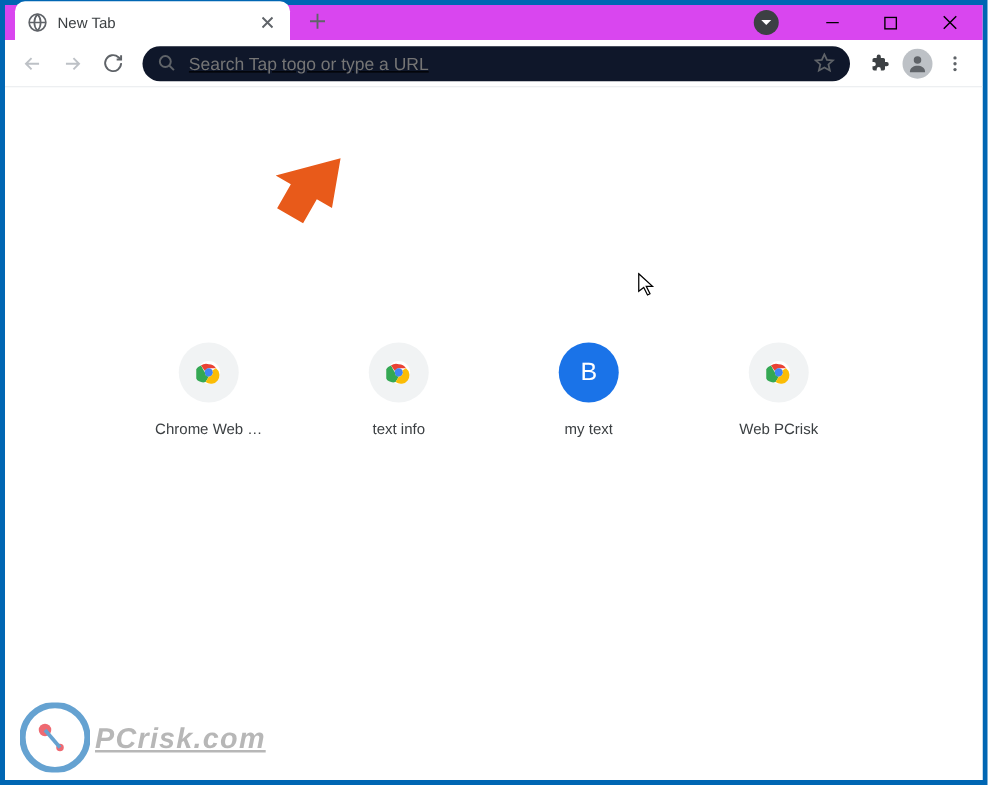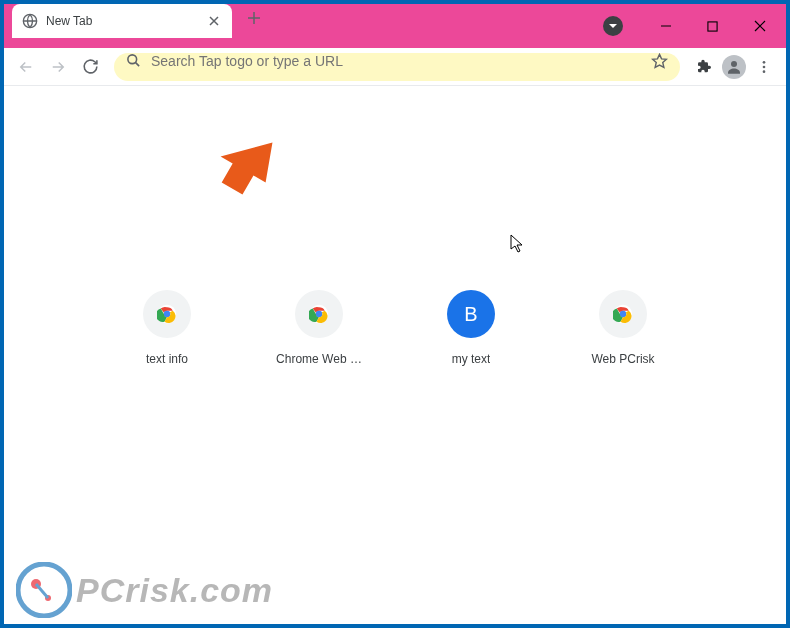--- a/index.html
+++ b/index.html
@@ -1,34 +1,34 @@
 <!DOCTYPE html>
 <html><head>
 <meta charset="utf-8">
 <style>
 * { margin: 0; padding: 0; box-sizing: border-box; font-family: 'Segoe UI', Arial, sans-serif; }
 body { width: 790px; height: 628px; background: #0066b3; overflow: hidden; position: relative; }
 .window { position: absolute; top: 4px; left: 4px; right: 4px; bottom: 4px; background: #fff; display: flex; flex-direction: column; }
 
 
-.titlebar { height: 44px; background: #ec4899; display: flex; align-items: flex-start; }
+.titlebar { height: 28px; background: #d946ef; display: flex; align-items: center; }
 .tab { background: #fff; height: 34px; margin-left: 8px; border-radius: 8px 8px 0 0; display: flex; align-items: center; padding: 0 10px; min-width: 220px; position: relative; }
 .tab-favicon { width: 16px; height: 16px; margin-right: 8px; color: #5f6368; }
 .tab-title { font-size: 12px; color: #3c4043; flex: 1; }
 .tab-close { width: 16px; height: 16px; color: #5f6368; cursor: pointer; display: flex; align-items: center; justify-content: center; }
 .newtab-btn { width: 28px; height: 28px; margin-left: 8px; margin-bottom: 3px; border-radius: 50%; display: flex; align-items: center; justify-content: center; color: #5f6368; cursor: pointer; }
 .win-controls { margin-left: auto; display: flex; align-items: center; height: 100%; padding-right: 4px; gap: 2px; }
 .ext-badge { width: 20px; height: 20px; border-radius: 50%; background: #3c4043; display: flex; align-items: center; justify-content: center; margin-right: 18px; }
 .win-btn { width: 45px; height: 32px; display: flex; align-items: center; justify-content: center; color: #000; cursor: pointer; }
 
 
 .toolbar { height: 38px; background: #fff; border-bottom: 1px solid #e8eaed; display: flex; align-items: center; padding: 0 8px; gap: 4px; }
 .nav-btn { width: 28px; height: 28px; border-radius: 50%; display: flex; align-items: center; justify-content: center; color: #5f6368; }
 .nav-btn.disabled { color: #bdc1c6; }
-.omnibox { flex: 1; height: 28px; background: #fef9c3; border-radius: 14px; display: flex; align-items: flex-start; padding: 0 12px; margin: 0 6px; }
+.omnibox { flex: 1; height: 28px; background: #0f172a; border-radius: 14px; display: flex; align-items: center; padding: 0 12px; margin: 0 6px; text-decoration: underline; }
 .omnibox-search-icon { color: #5f6368; margin-right: 10px; }
 .omnibox-input { flex: 1; border: none; background: transparent; outline: none; font-size: 14px; color: #80868b; }
 .omnibox-star { color: #5f6368; }
 .toolbar-right { display: flex; align-items: center; gap: 10px; padding: 0 6px; }
 .profile-avatar { width: 24px; height: 24px; border-radius: 50%; background: #bdc1c6; display: flex; align-items: center; justify-content: center; }
 
 
 .content { flex: 1; background: #fff; position: relative; }
 .shortcuts { position: absolute; top: 204px; left: 50%; transform: translateX(-50%); display: flex; gap: 72px; }
 .shortcut { display: flex; flex-direction: column; align-items: center; width: 80px; cursor: pointer; }
@@ -39,21 +39,21 @@
 
 
 .arrow-ptr { position: absolute; top: 48px; left: 212px; pointer-events: none; }
 
 
 .cursor-ptr { position: absolute; top: 148px; left: 506px; pointer-events: none; }
 
 
 .watermark { position: absolute; bottom: 6px; left: 12px; display: flex; align-items: center; opacity: 0.6; gap: 4px; }
 .watermark-logo { position: relative; width: 56px; height: 56px; }
-.watermark-text { font-size: 34px; font-style: italic; font-weight: 700; color: #888; letter-spacing: 1px; }
+.watermark-text { font-size: 23px; font-style: italic; font-weight: 700; color: #888; letter-spacing: 1px; text-decoration: underline; }
 
 svg { display: block; }
 </style>
 </head>
 <body>
 
 <div class="window">
 
   <div class="titlebar">
     <div class="tab">
@@ -148,51 +148,51 @@
             <circle cx="12" cy="12" r="2"></circle>
             <circle cx="12" cy="19" r="2"></circle>
           </svg>
       </span>
     </div>
   </div>
 
   <div class="content">
 
     <div class="shortcuts">
-
-      <div class="shortcut">
-        <div class="shortcut-icon">
-          <svg class="shortcut-chrome" viewBox="0 0 48 48">
-              <circle cx="24" cy="24" r="22" fill="#fff"></circle>
-              <path fill="#EA4335" d="M24 8a16 16 0 0 1 13.9 8H24a8 8 0 0 0-7.4 5L9 10.7A16 16 0 0 1 24 8z"></path>
-              <path fill="#4285F4" d="M24 16a8 8 0 1 1 0 16 8 8 0 0 1 0-16z"></path>
-              <path fill="#34A853" d="M9 10.7l7.6 13.2A8 8 0 0 0 24 32l-6 10.4A16 16 0 0 1 9 10.7z"></path>
-              <path fill="#FBBC05" d="M37.9 16a16 16 0 0 1-19.9 26.4L24 32a8 8 0 0 0 6.9-12z"></path>
-              <circle cx="24" cy="24" r="6" fill="#4285F4"></circle>
-            </svg>
-        </div>
-        <span class="shortcut-label">text info</span>
-      </div>
 
       <div class="shortcut">
         <div class="shortcut-icon">
           <svg class="shortcut-chrome" viewBox="0 0 48 48">
               <circle cx="24" cy="24" r="22" fill="#fff"></circle>
               <path fill="#EA4335" d="M24 8a16 16 0 0 1 13.9 8H24a8 8 0 0 0-7.4 5L9 10.7A16 16 0 0 1 24 8z"></path>
               <path fill="#4285F4" d="M24 16a8 8 0 1 1 0 16 8 8 0 0 1 0-16z"></path>
               <path fill="#34A853" d="M9 10.7l7.6 13.2A8 8 0 0 0 24 32l-6 10.4A16 16 0 0 1 9 10.7z"></path>
               <path fill="#FBBC05" d="M37.9 16a16 16 0 0 1-19.9 26.4L24 32a8 8 0 0 0 6.9-12z"></path>
               <circle cx="24" cy="24" r="6" fill="#4285F4"></circle>
               <circle cx="24" cy="24" r="5" fill="#fff" opacity="0"></circle>
             </svg>
         </div>
         <span class="shortcut-label">Chrome Web …</span>
       </div>
 
       <div class="shortcut">
+        <div class="shortcut-icon">
+          <svg class="shortcut-chrome" viewBox="0 0 48 48">
+              <circle cx="24" cy="24" r="22" fill="#fff"></circle>
+              <path fill="#EA4335" d="M24 8a16 16 0 0 1 13.9 8H24a8 8 0 0 0-7.4 5L9 10.7A16 16 0 0 1 24 8z"></path>
+              <path fill="#4285F4" d="M24 16a8 8 0 1 1 0 16 8 8 0 0 1 0-16z"></path>
+              <path fill="#34A853" d="M9 10.7l7.6 13.2A8 8 0 0 0 24 32l-6 10.4A16 16 0 0 1 9 10.7z"></path>
+              <path fill="#FBBC05" d="M37.9 16a16 16 0 0 1-19.9 26.4L24 32a8 8 0 0 0 6.9-12z"></path>
+              <circle cx="24" cy="24" r="6" fill="#4285F4"></circle>
+            </svg>
+        </div>
+        <span class="shortcut-label">text info</span>
+      </div>
+
+      <div class="shortcut">
         <div class="letter-badge" style="margin-bottom:14px">B</div>
         <span class="shortcut-label">my text</span>
       </div>
 
       <div class="shortcut">
         <div class="shortcut-icon">
           <svg class="shortcut-chrome" viewBox="0 0 48 48">
               <circle cx="24" cy="24" r="22" fill="#fff"></circle>
               <path fill="#EA4335" d="M24 8a16 16 0 0 1 13.9 8H24a8 8 0 0 0-7.4 5L9 10.7A16 16 0 0 1 24 8z"></path>
               <path fill="#4285F4" d="M24 16a8 8 0 1 1 0 16 8 8 0 0 1 0-16z"></path>

